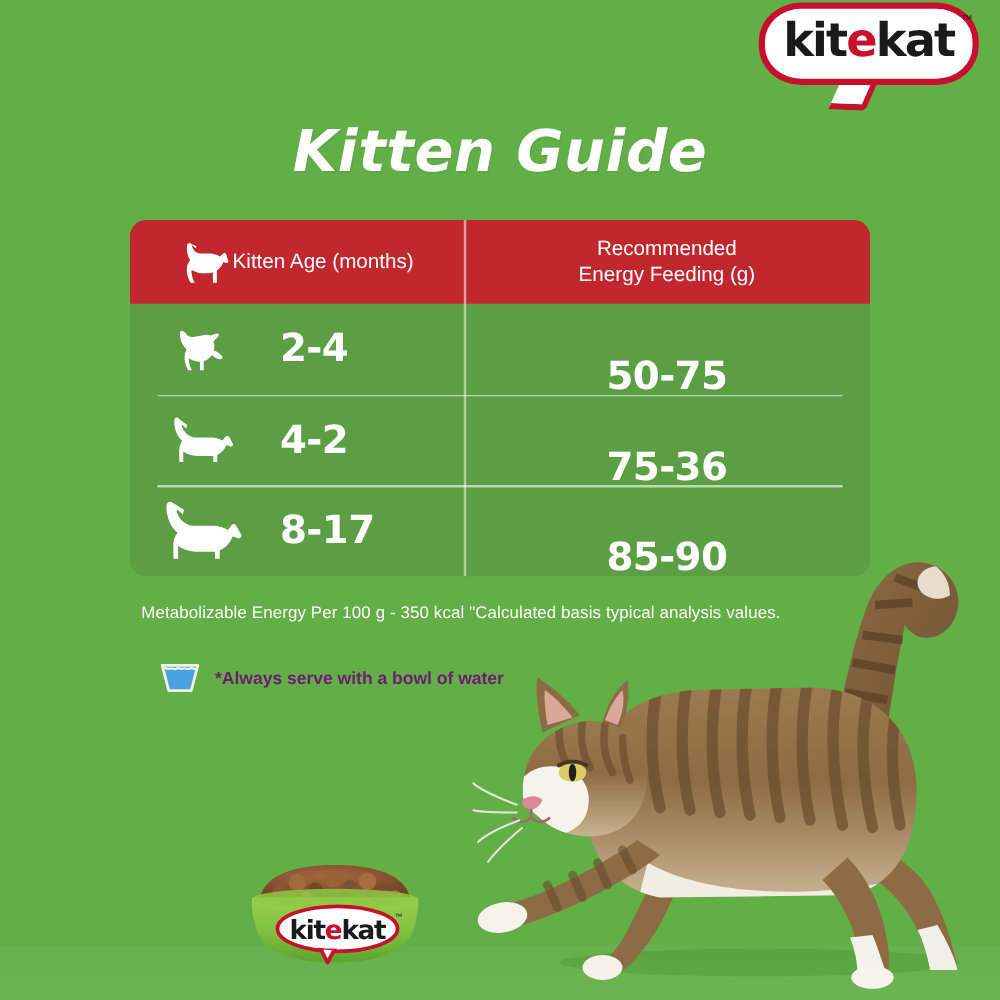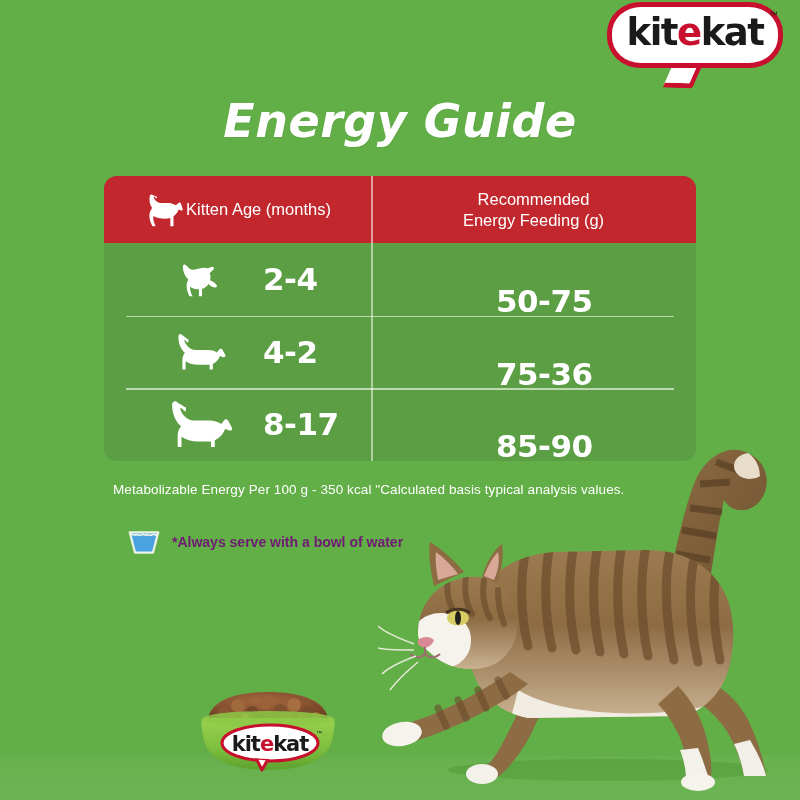--- a/index.html
+++ b/index.html
@@ -166,21 +166,20 @@
     background: rgba(255,255,255,0.6);
   }
   .cell {
     display: flex;
     align-items: center;
   }
   .cell.age {
     width: 267px;
     padding-left: 0;
     gap: 0;
-    margin-left: 39px;
   }
   .icon-slot {
     width: 118px;
     display: flex;
     align-items: center;
     justify-content: center;
   }
   .age-value {
     flex: 1;
     color: #ffffff;
@@ -261,21 +260,21 @@
 
   <div class="ground"></div>
 
   <div class="logo">
     <div class="logo-tail"></div>
     <div class="logo-bubble"></div>
     <div class="logo-text"><span>kit</span><span class="hl">e</span><span>kat</span></div>
     <div class="logo-tm">™</div>
   </div>
 
-  <div class="title">Energy Guide</div>
+  <div class="title">Kitten Guide</div>
 
   <div class="table">
 
     <div class="table-head">
       <div class="head-cell left">
         <span>
           <svg width="40" height="34" viewBox="0 0 100 86">
             <path fill="#ffffff" d="M23 6 C19 2 15 3 14 8 C12 18 14 30 20 38 C16 44 13 50 13 57
                      C13 68 17 78 21 84 L29 84 C25 76 22 67 23 58
                      C31 63 41 65 52 65 C57 65 62 64 66 63 L66 84 L74 84 L74 59

